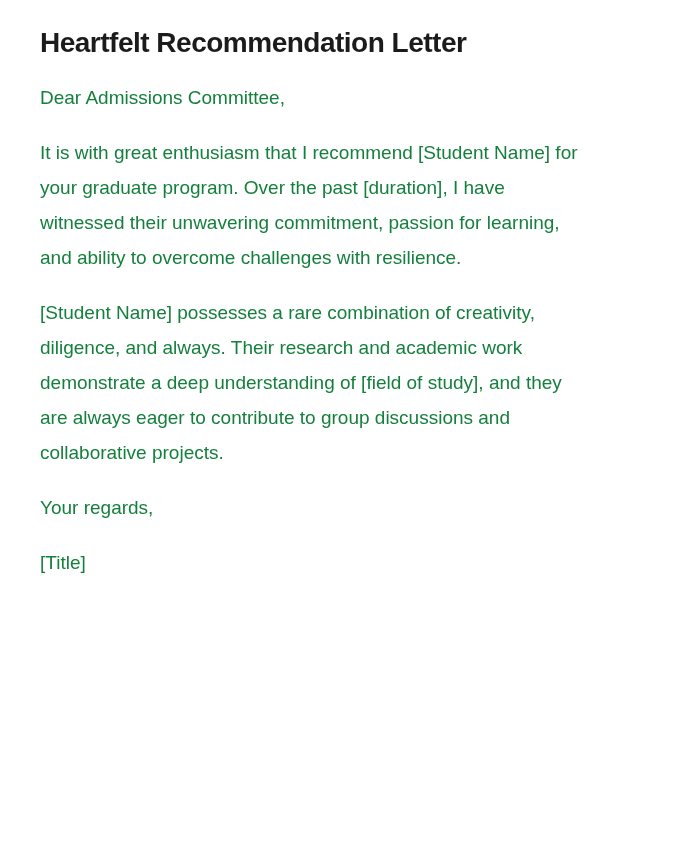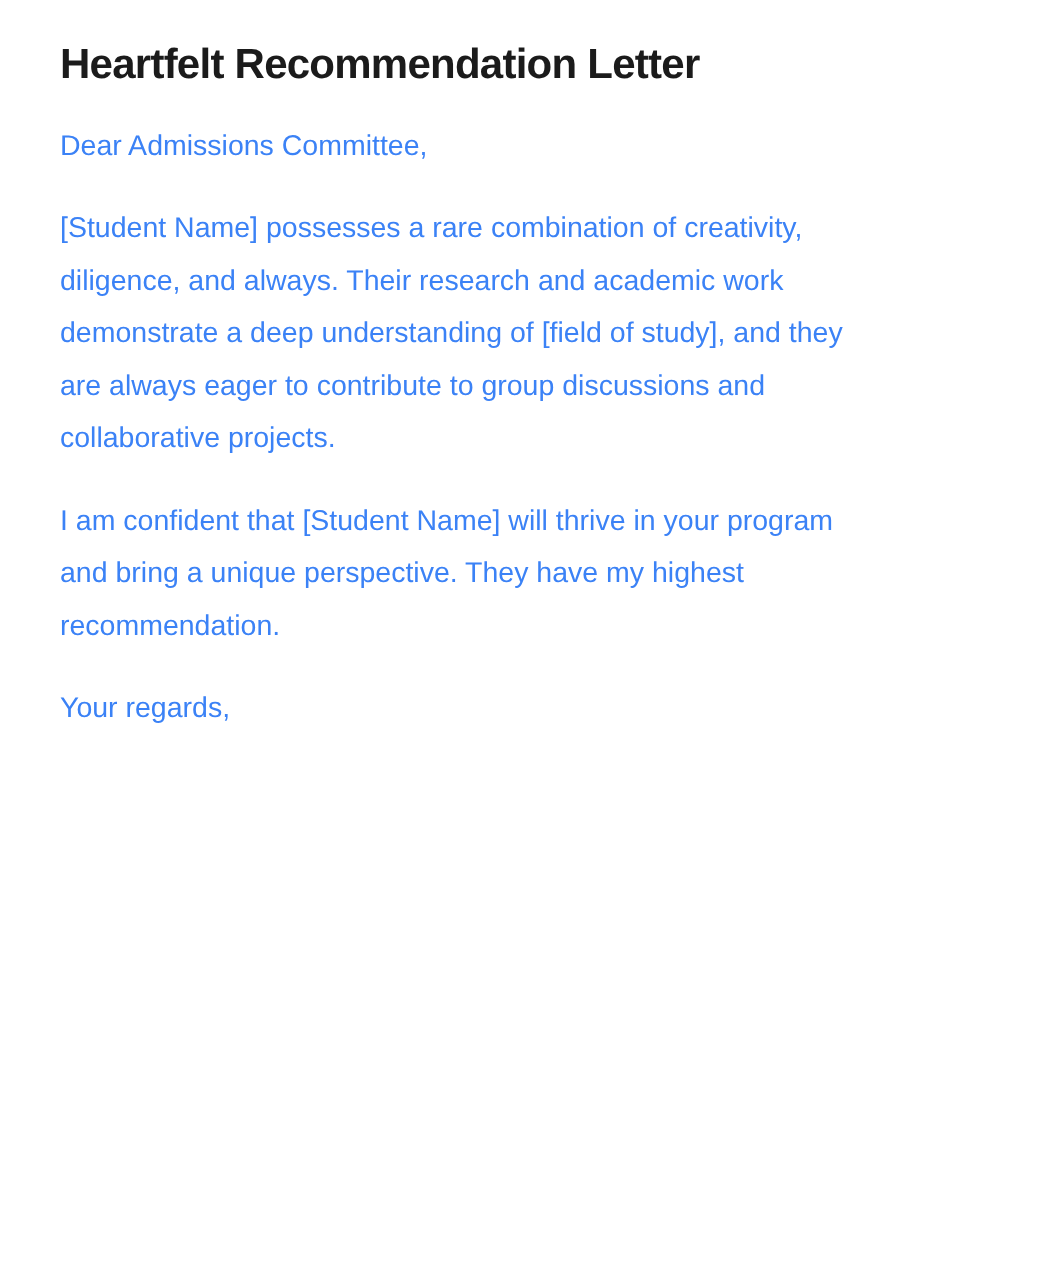--- a/index.html
+++ b/index.html
@@ -27,38 +27,39 @@
     line-height: 34px;
     font-weight: 700;
     letter-spacing: -0.5px;
     color: #1b1b1b;
     margin: 0 0 20px 0;
   }
   p.letter-text {
     font-size: 19px;
     line-height: 35px;
     font-weight: 400;
-    color: #3b82f6;
+    color: #15803d;
     margin: 0 0 20px 0;
   }
 </style>
 </head>
 <body>
 
 <div class="page">
   <div class="letter">
 
     <h1 class="letter-title">Heartfelt Recommendation Letter</h1>
 
     <p class="letter-text">Dear Admissions Committee,</p>
 
+    <p class="letter-text">It is with great enthusiasm that I recommend [Student Name] for your graduate program. Over the past [duration], I have witnessed their unwavering commitment, passion for learning, and ability to overcome challenges with resilience.</p>
 
     <p class="letter-text">[Student Name] possesses a rare combination of creativity, diligence, and always. Their research and academic work demonstrate a deep understanding of [field of study], and they are always eager to contribute to group discussions and collaborative projects.</p>
 
-    <p class="letter-text">I am confident that [Student Name] will thrive in your program and bring a unique perspective. They have my highest recommendation.</p>
 
     <p class="letter-text">Your regards,</p>
 
 
+    <p class="letter-text">[Title]</p>
 
 
   </div>
 </div>
 
 </body></html>

